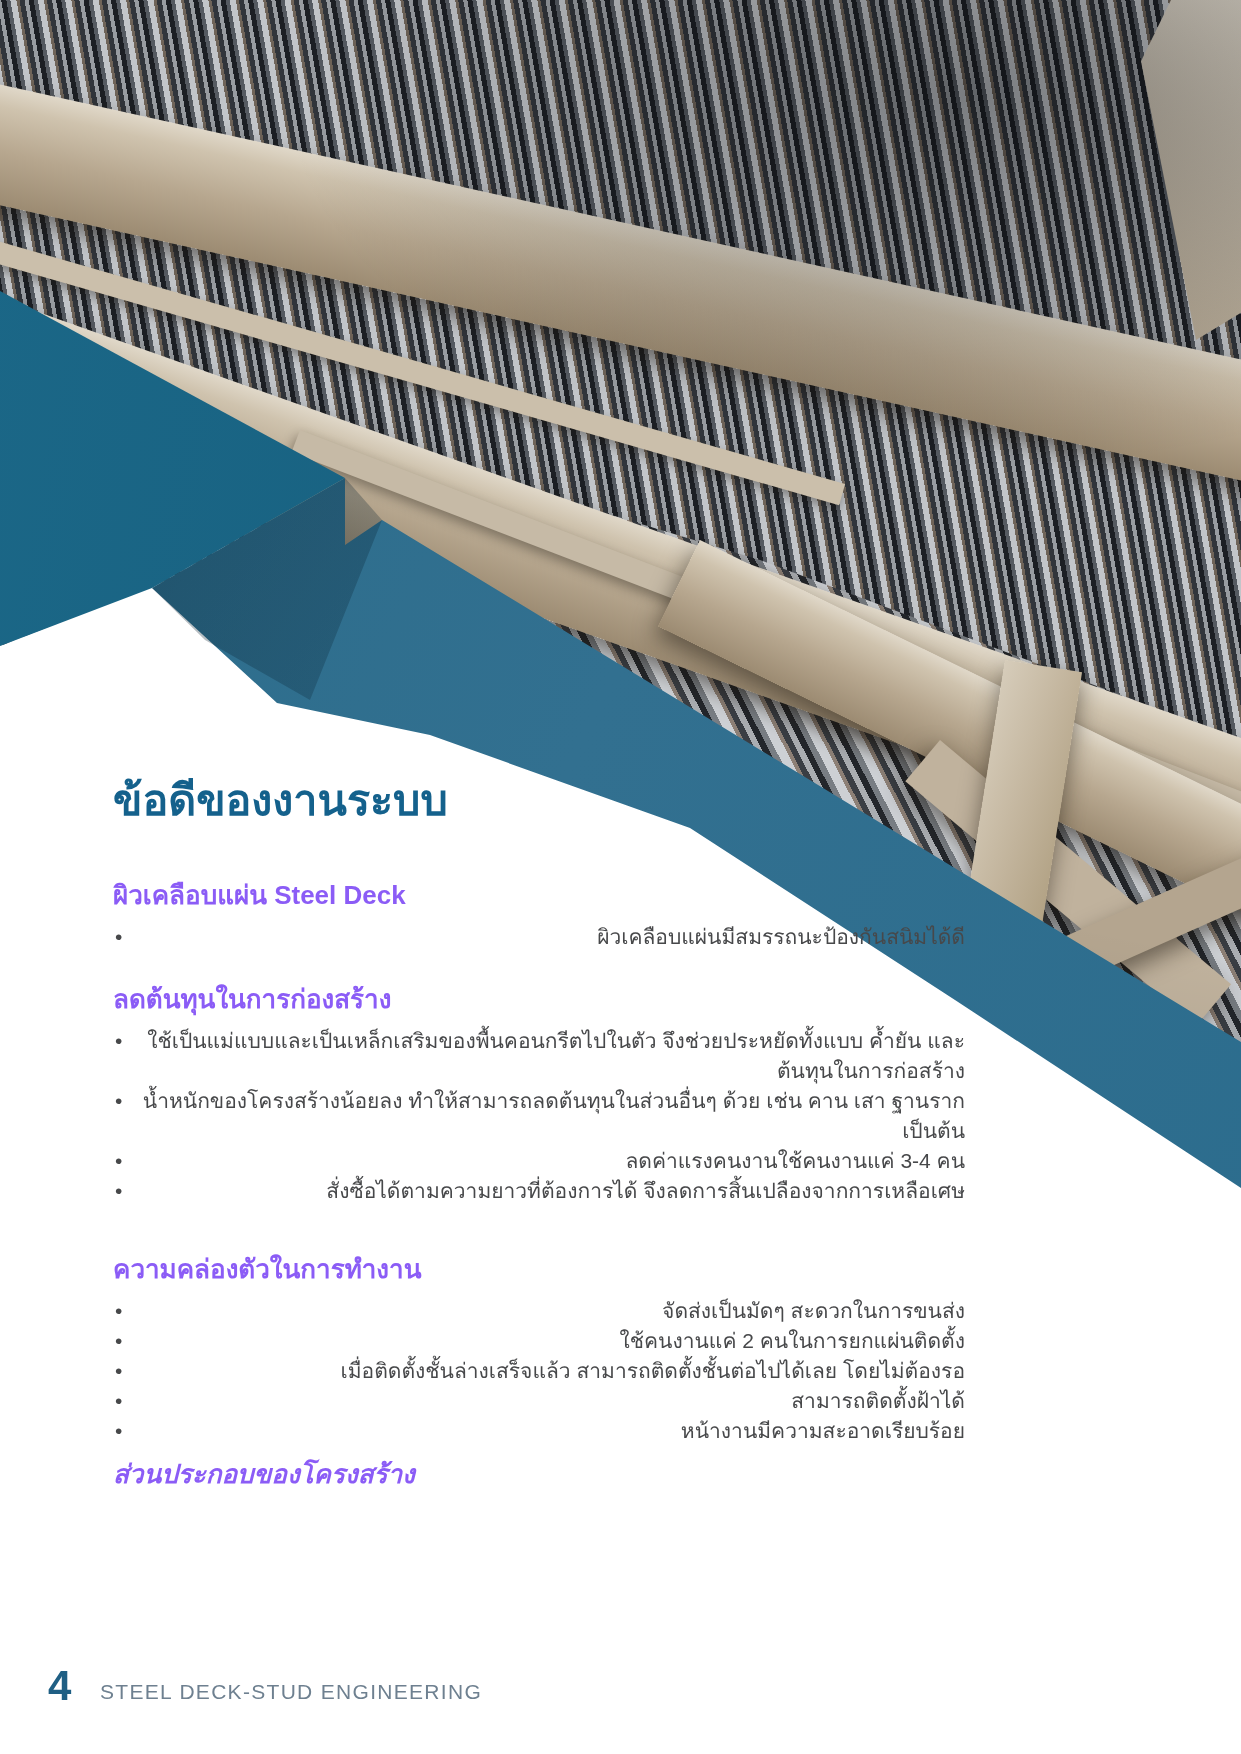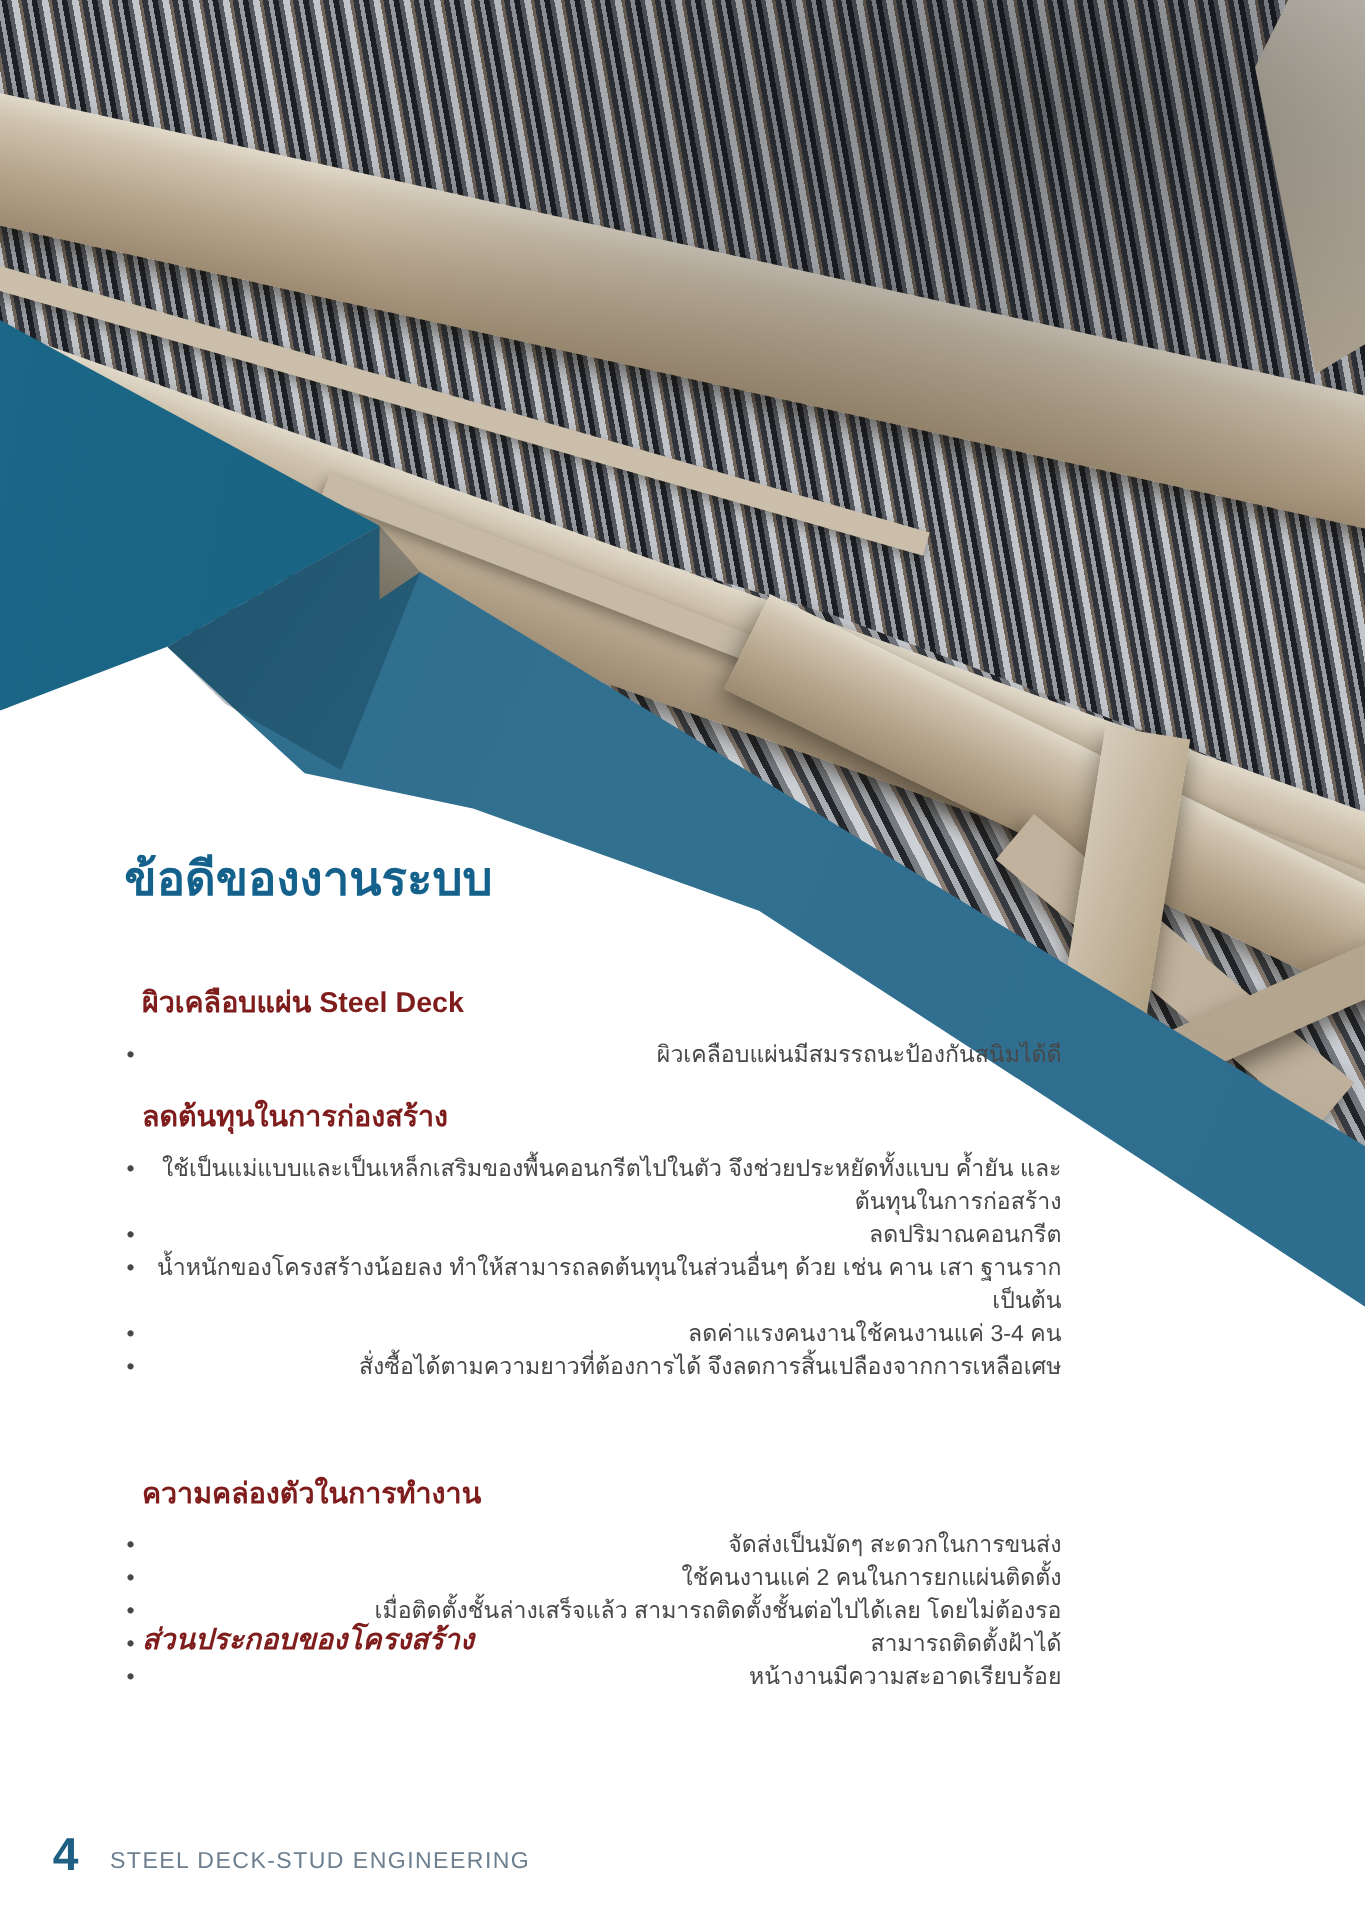--- a/index.html
+++ b/index.html
@@ -47,27 +47,27 @@
   .fold-shadow{
     clip-path:polygon(152px 588px,345px 478px,382px 520px,310px 700px,205px 640px);
     background:linear-gradient(125deg,rgba(6,31,46,.45),rgba(6,31,46,0) 72%);}
   .teal-wedge{
     clip-path:polygon(0 291px,345px 478px,152px 588px,0 646px);
     background:linear-gradient(100deg,#1b6787 0%,#17607f 55%,#135874 100%);}
   
   .page-title{position:absolute;left:113px;top:726px;width:760px;
     font-size:43px;font-weight:bold;line-height:52px;color:#14618c;z-index:10;margin-top:48px;}
   .sec{position:absolute;left:113px;width:860px;z-index:10;}
-  .sec h2{margin:16px;font-size:26px;line-height:34px;font-weight:bold;color:#7f1d1d;}
+  .sec h2{margin:0;font-size:26px;line-height:34px;font-weight:bold;color:#8b5cf6;}
   .sec ul{margin:10px 0 0 0;padding:0;list-style:none;width:852px;}
   .sec li{position:relative;padding-left:23px;font-size:21px;line-height:30px;color:#47484a;text-align:right;}
   .sec li::before{content:"\2022";position:absolute;left:2px;top:0;color:#47484a;}
   .sec-1{top:878px;}
   .sec-2{top:982px;}
-  .sec-3{top:1324px;}
+  .sec-3{top:1252px;}
   .sec-4{top:1457px;font-style:italic;}
   
   .footer{position:absolute;left:0;top:1662px;width:1241px;height:60px;z-index:10;}
   .page-num{position:absolute;left:48px;top:0;font-size:42px;font-weight:bold;color:#1f5f84;}
   .doc-title{position:absolute;left:100px;top:18px;font-size:21px;letter-spacing:1.3px;color:#6e8090;}
 </style>
 </head>
 <body>
 
 <div class="photo">
@@ -98,21 +98,20 @@
   <h2>ผิวเคลือบแผ่น Steel Deck</h2>
   <ul>
     <li>ผิวเคลือบแผ่นมีสมรรถนะป้องกันสนิมได้ดี</li>
   </ul>
 </section>
 
 <section class="sec sec-2">
   <h2>ลดต้นทุนในการก่องสร้าง</h2>
   <ul>
     <li>ใช้เป็นแม่แบบและเป็นเหล็กเสริมของพื้นคอนกรีตไปในตัว จึงช่วยประหยัดทั้งแบบ ค้ำยัน และต้นทุนในการก่อสร้าง</li>
-    <li>ลดปริมาณคอนกรีต</li>
     <li>น้ำหนักของโครงสร้างน้อยลง ทำให้สามารถลดต้นทุนในส่วนอื่นๆ ด้วย เช่น คาน เสา ฐานราก เป็นต้น</li>
     <li>ลดค่าแรงคนงานใช้คนงานแค่ 3-4 คน</li>
     <li>สั่งซื้อได้ตามความยาวที่ต้องการได้ จึงลดการสิ้นเปลืองจากการเหลือเศษ</li>
   </ul>
 </section>
 
 <section class="sec sec-3">
   <h2>ความคล่องตัวในการทำงาน</h2>
   <ul>
     <li>จัดส่งเป็นมัดๆ สะดวกในการขนส่ง</li>

